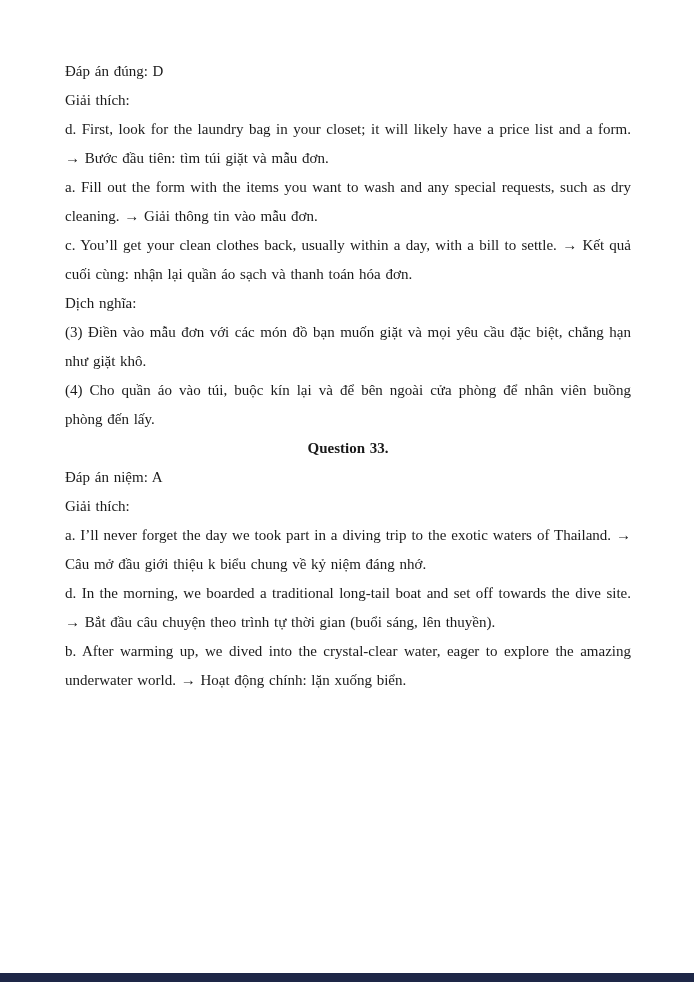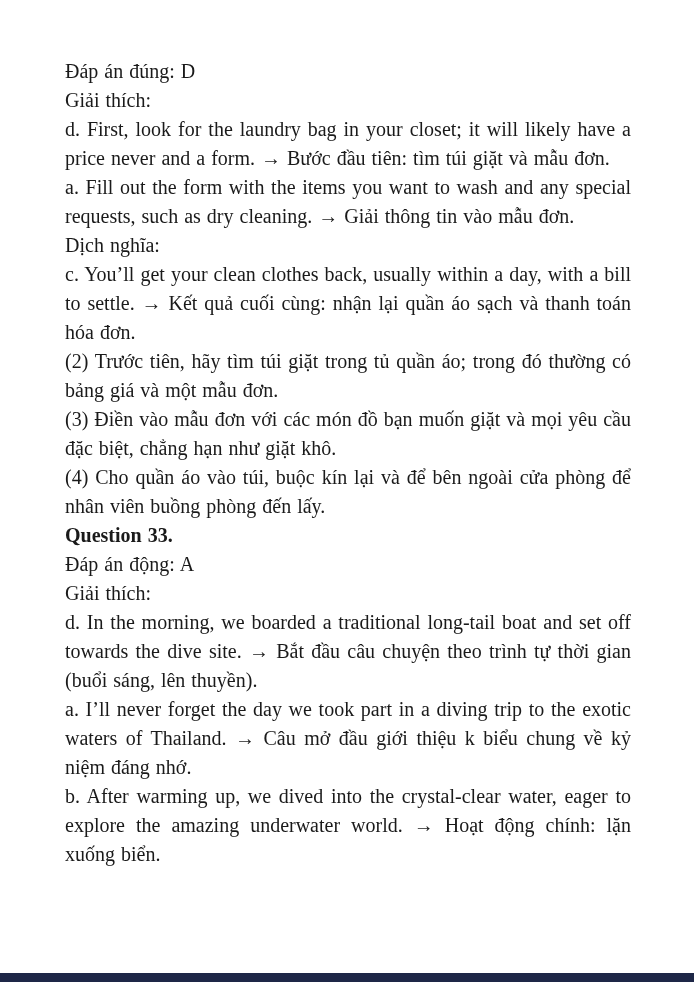--- a/index.html
+++ b/index.html
@@ -15,56 +15,55 @@
     font-family: "Liberation Serif", "DejaVu Serif", serif;
     color: #1a1a1a;
   }
   .page {
     position: absolute;
     top: 57px;
     left: 65px;
     width: 566px;
   }
   .para {
-    font-size: 20px;
+    font-size: 15px;
     line-height: 29px;
     text-align: justify;
     margin: 0;
     word-spacing: 1px;
   }
   .para.bold {
     font-weight: bold;
-    text-align: left;
+    text-align: center;
   }
   .para.label {
     text-align: left;
   }
   .footer-bar {
     position: absolute;
     left: 0;
     bottom: 0;
     width: 694px;
     height: 9px;
     background: #1e2747;
   }
 </style>
 </head>
 <body>
 
 <div class="page">
   <p class="para label">Đáp án đúng: D</p>
   <p class="para label">Giải thích:</p>
-  <p class="para">d. First, look for the laundry bag in your closet; it will likely have a price never and a form. → Bước đầu tiên: tìm túi giặt và mẫu đơn.</p>
+  <p class="para">d. First, look for the laundry bag in your closet; it will likely have a price list and a form. → Bước đầu tiên: tìm túi giặt và mẫu đơn.</p>
   <p class="para">a. Fill out the form with the items you want to wash and any special requests, such as dry cleaning. → Giải thông tin vào mẫu đơn.</p>
+  <p class="para">c. You’ll get your clean clothes back, usually within a day, with a bill to settle. → Kết quả cuối cùng: nhận lại quần áo sạch và thanh toán hóa đơn.</p>
   <p class="para label">Dịch nghĩa:</p>
-  <p class="para">c. You’ll get your clean clothes back, usually within a day, with a bill to settle. → Kết quả cuối cùng: nhận lại quần áo sạch và thanh toán hóa đơn.</p>
-  <p class="para">(2) Trước tiên, hãy tìm túi giặt trong tủ quần áo; trong đó thường có bảng giá và một mẫu đơn.</p>
   <p class="para">(3) Điền vào mẫu đơn với các món đồ bạn muốn giặt và mọi yêu cầu đặc biệt, chẳng hạn như giặt khô.</p>
   <p class="para">(4) Cho quần áo vào túi, buộc kín lại và để bên ngoài cửa phòng để nhân viên buồng phòng đến lấy.</p>
   <p class="para bold">Question 33.</p>
-  <p class="para label">Đáp án động: A</p>
+  <p class="para label">Đáp án niệm: A</p>
   <p class="para label">Giải thích:</p>
+  <p class="para">a. I’ll never forget the day we took part in a diving trip to the exotic waters of Thailand. → Câu mở đầu giới thiệu k biểu chung về kỷ niệm đáng nhớ.</p>
   <p class="para">d. In the morning, we boarded a traditional long-tail boat and set off towards the dive site. → Bắt đầu câu chuyện theo trình tự thời gian (buổi sáng, lên thuyền).</p>
-  <p class="para">a. I’ll never forget the day we took part in a diving trip to the exotic waters of Thailand. → Câu mở đầu giới thiệu k biểu chung về kỷ niệm đáng nhớ.</p>
   <p class="para">b. After warming up, we dived into the crystal-clear water, eager to explore the amazing underwater world. → Hoạt động chính: lặn xuống biển.</p>
 </div>
 
 <div class="footer-bar"></div>
 
 </body></html>

